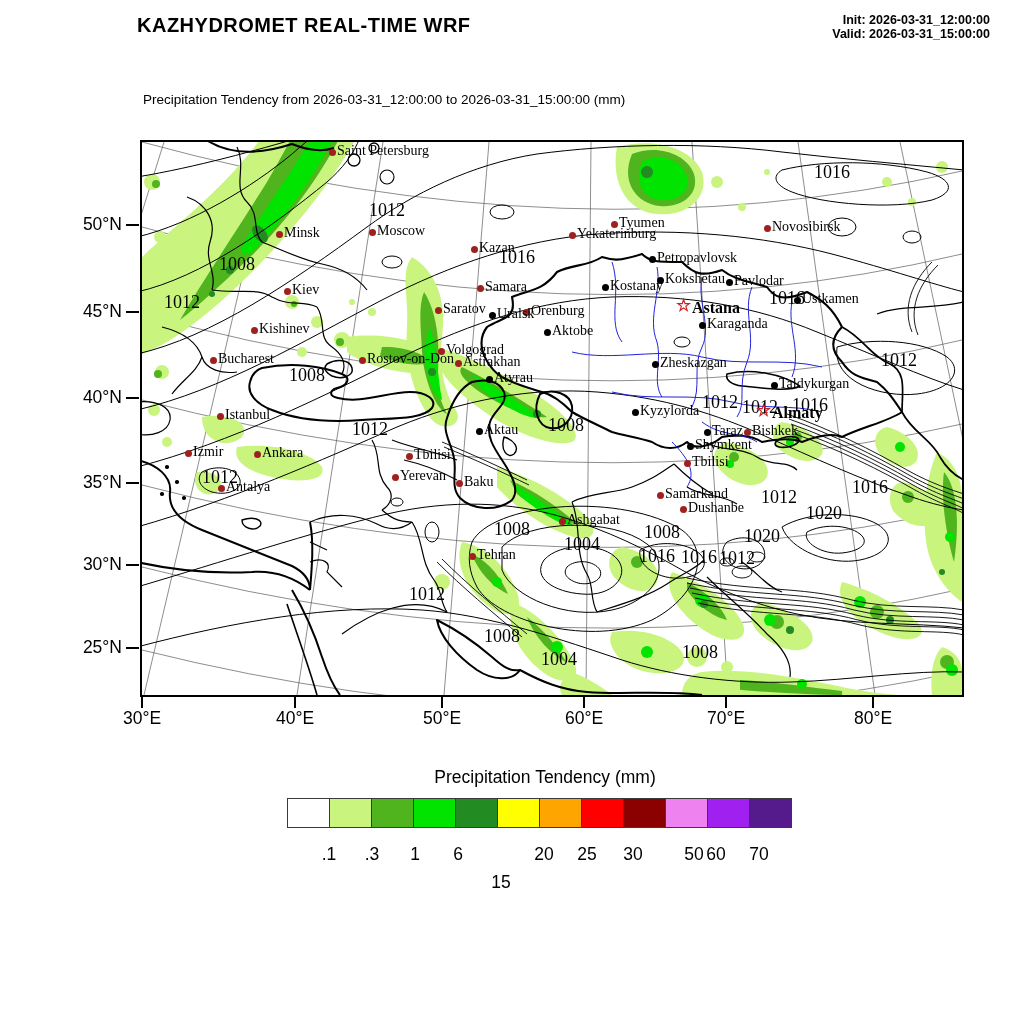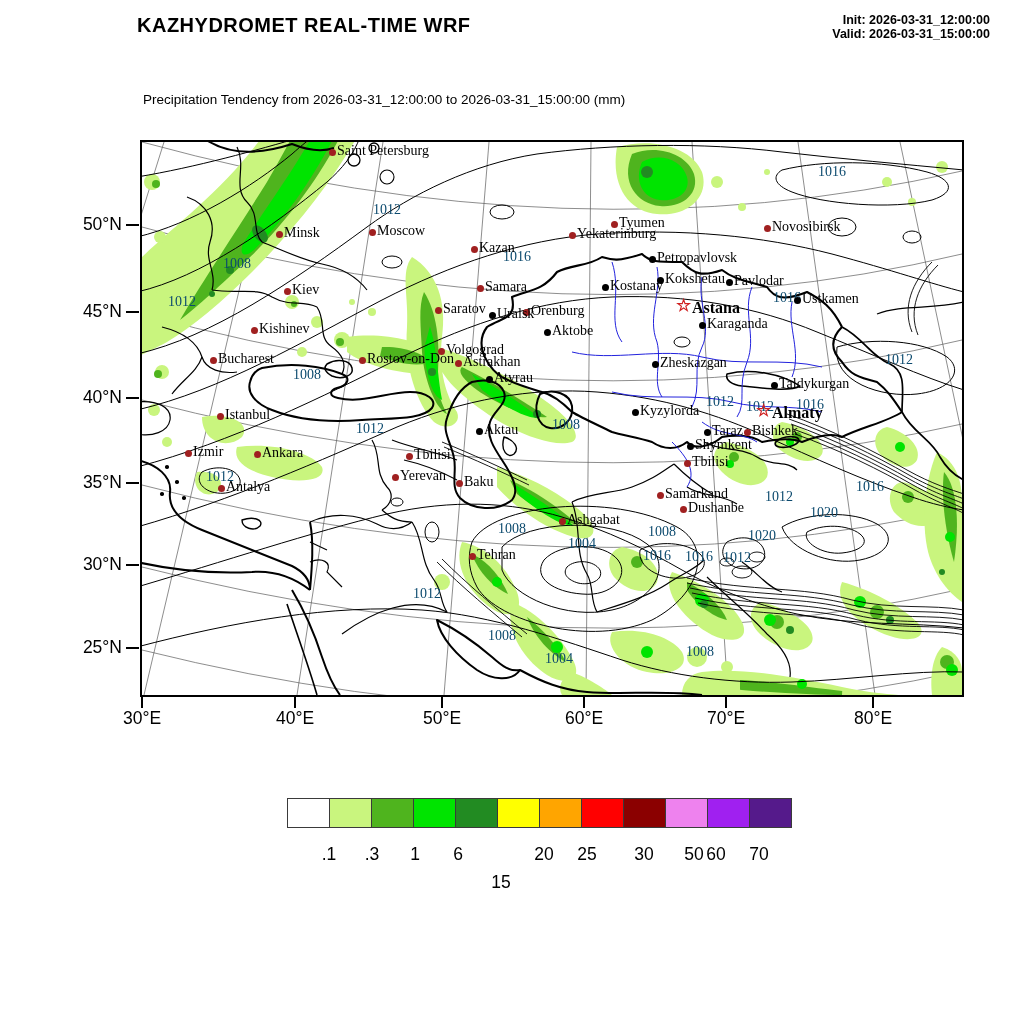--- a/index.html
+++ b/index.html
@@ -9,21 +9,21 @@
   .initvalid{position:absolute;right:34px;top:13px;text-align:right;font-size:12.5px;font-weight:bold;line-height:14px;}
   .subtitle{position:absolute;left:143px;top:92px;font-size:13.5px;line-height:16px;}
   .map-frame{position:absolute;left:140px;top:140px;width:820px;height:553px;border:2px solid #000;overflow:hidden;background:#fff;}
   .map-frame svg{position:absolute;left:0;top:0;}
   .overlay{position:absolute;left:0;top:0;width:100%;height:100%;}
   .city{position:absolute;}
   .city .dot{position:absolute;width:7px;height:7px;border-radius:50%;left:-3px;top:-3px;}
   .city .lbl{position:absolute;left:5px;top:-9px;font-family:"Liberation Serif",serif;font-size:14px;white-space:nowrap;}
   .city.cap .lbl{font-weight:bold;font-size:16px;top:-10px;left:7px;}
   .city .star{position:absolute;left:-9px;top:-12px;font-size:17px;color:#cf1f1f;font-weight:bold;line-height:17px;}
-  .plabel{position:absolute;font-family:"Liberation Serif",serif;font-size:14px;color:#0c4a6e;transform:translate(-50%,-50%);white-space:nowrap;}
+  .plabel{position:absolute;font-family:"Liberation Serif",serif;font-size:18px;color:#000000;transform:translate(-50%,-50%);white-space:nowrap;}
   .ytick{position:absolute;width:13px;height:2px;background:#000;}
   .xtick{position:absolute;width:2px;height:13px;background:#000;}
   .ylab{position:absolute;width:70px;text-align:right;font-size:17.5px;}
   .xlab{position:absolute;width:70px;text-align:center;font-size:17.5px;}
   .legend-title{position:absolute;left:287px;top:767px;width:516px;text-align:center;font-size:17.5px;}
   .legend-bar{position:absolute;left:287px;top:798px;height:30px;display:flex;}
   .legend-bar .cell{width:43px;height:30px;border:1px solid #3a3a3a;margin-left:-1px;box-sizing:border-box;}
   .legend-bar .cell:first-child{margin-left:0;}
   .legend-ticks{position:absolute;left:287px;top:844px;height:20px;}
   .legend-ticks span{position:absolute;transform:translateX(-50%);font-size:17.5px;}
@@ -536,20 +536,21 @@
       <div class="xtick" style="left: 441px; top: 695px;"></div>
       <div class="xlab" style="left: 407px; top: 708px;">50°E</div>
       <div class="xtick" style="left: 583px; top: 695px;"></div>
       <div class="xlab" style="left: 549px; top: 708px;">60°E</div>
       <div class="xtick" style="left: 725px; top: 695px;"></div>
       <div class="xlab" style="left: 691px; top: 708px;">70°E</div>
       <div class="xtick" style="left: 872px; top: 695px;"></div>
       <div class="xlab" style="left: 838px; top: 708px;">80°E</div>
     </div>
 
+  <div class="legend-title">Precipitation Tendency  (mm)</div>
   <div class="legend-bar" id="legendbar">
       <div class="cell" style="background: rgb(255, 255, 255);"></div>
       <div class="cell" style="background: rgb(201, 245, 126);"></div>
       <div class="cell" style="background: rgb(79, 180, 30);"></div>
       <div class="cell" style="background: rgb(0, 228, 0);"></div>
       <div class="cell" style="background: rgb(34, 139, 34);"></div>
       <div class="cell" style="background: rgb(255, 255, 0);"></div>
       <div class="cell" style="background: rgb(255, 165, 0);"></div>
       <div class="cell" style="background: rgb(255, 0, 0);"></div>
       <div class="cell" style="background: rgb(139, 0, 0);"></div>
@@ -558,21 +559,21 @@
       <div class="cell" style="background: rgb(85, 26, 139);"></div>
     </div>
   <div class="legend-ticks" id="legendticks">
       <span style="left: 42px;">.1</span>
       <span style="left: 85px;">.3</span>
       <span style="left: 128px;">1</span>
       <span style="left: 171px;">6</span>
       <span style="left: 214px; margin-top: 28px;">15</span>
       <span style="left: 257px;">20</span>
       <span style="left: 300px;">25</span>
-      <span style="left: 357px;">30</span>
+      <span style="left: 346px;">30</span>
       <span style="left: 386px; margin-left: 21px;">50</span>
       <span style="left: 429px;">60</span>
       <span style="left: 472px;">70</span>
     </div>
 
   <div class="footer">
   </div>
 </div>
 
 </body></html>

